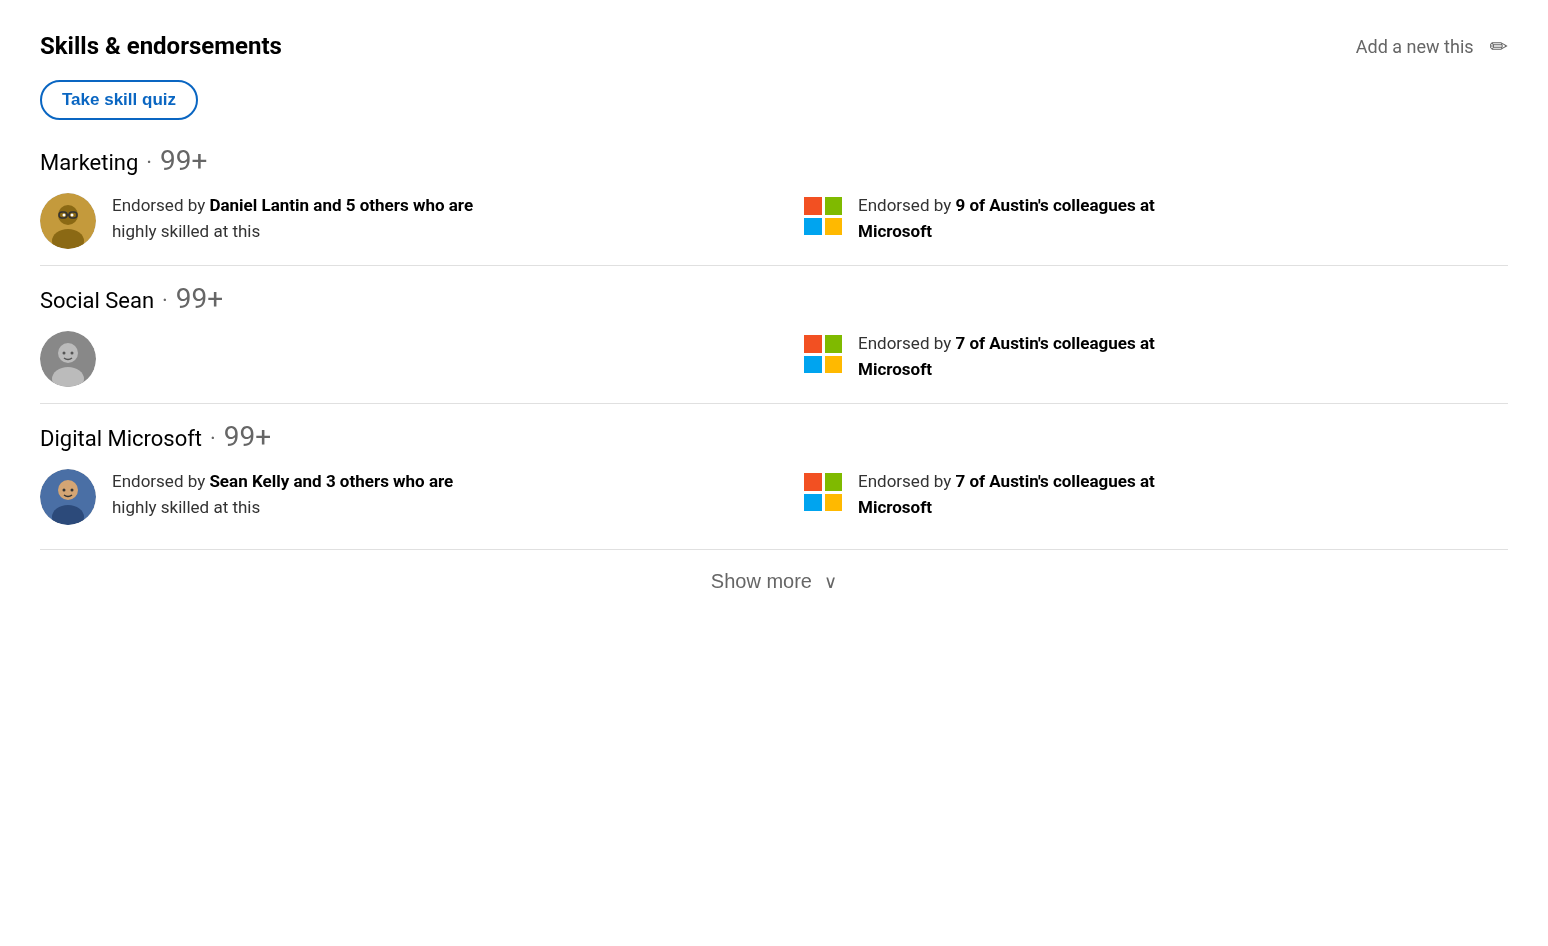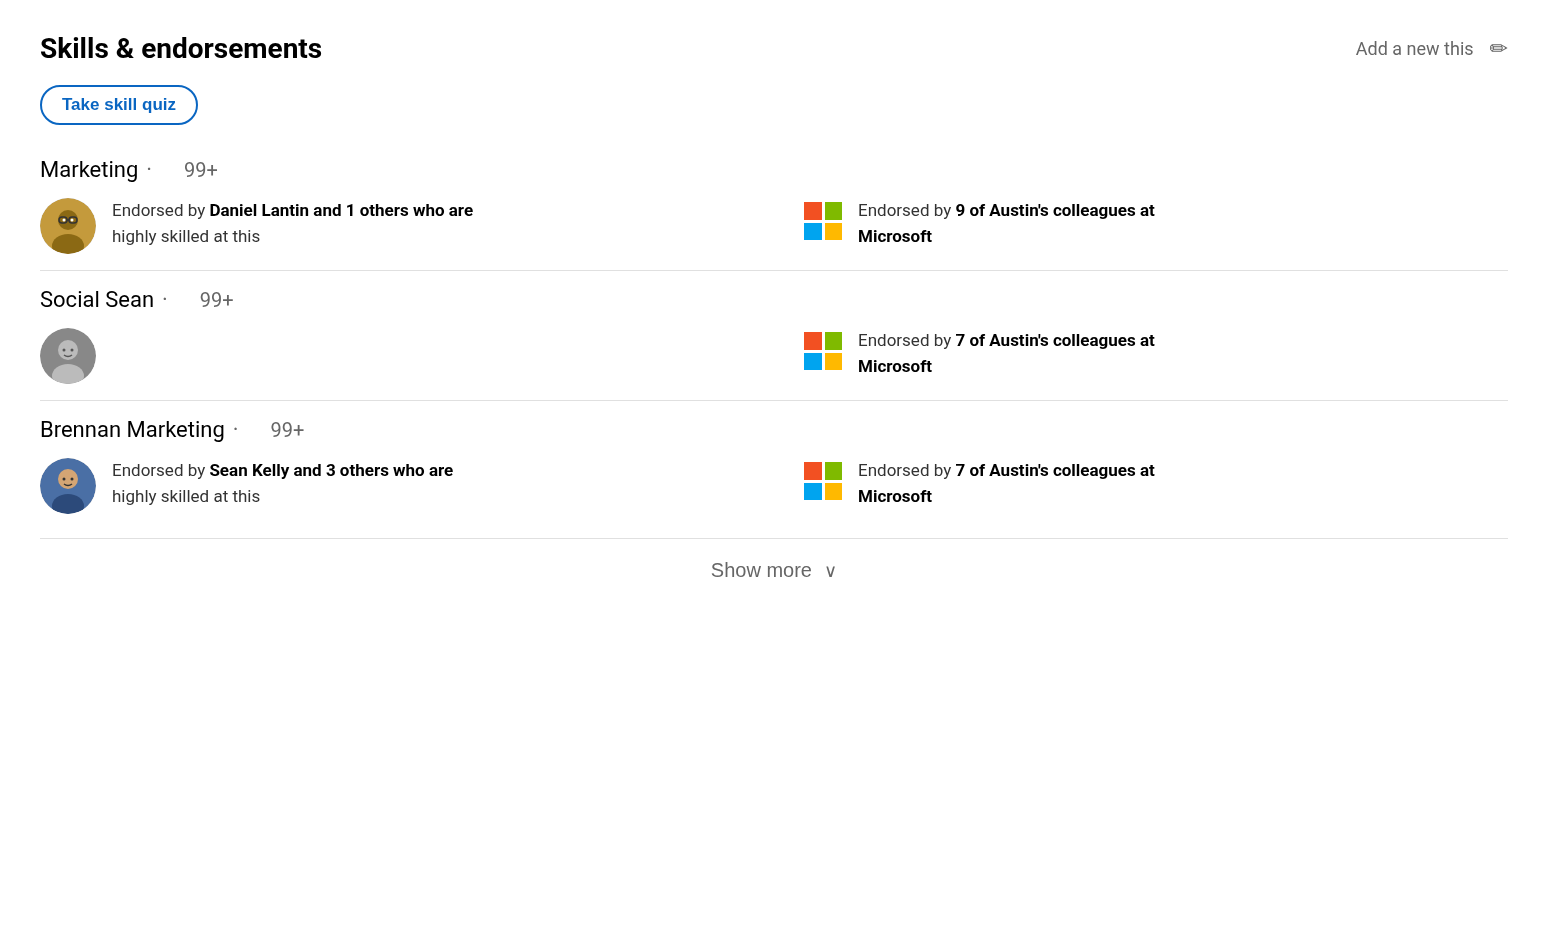--- a/index.html
+++ b/index.html
@@ -13,21 +13,21 @@
       background: #fff;
       padding: 32px 40px 0 40px;
     }
     .header {
       display: flex;
       justify-content: space-between;
       align-items: center;
       margin-bottom: 20px;
     }
     .header-title {
-      font-size: 28px;
+      font-size: 24px;
       font-weight: 700;
       color: #000;
       text-align: right;
     }
     .header-actions {
       display: flex;
       align-items: center;
       gap: 16px;
     }
     .add-skill-label {
@@ -42,21 +42,21 @@
     .take-quiz-btn {
       border: 2px solid #0a66c2;
       border-radius: 30px;
       padding: 8px 20px;
       color: #0a66c2;
       font-size: 17px;
       font-weight: 600;
       background: #fff;
       cursor: pointer;
       display: inline-block;
-      margin-bottom: 32px;
+      margin-bottom: 24px;
     }
     .skill-section {
       margin-bottom: 0;
     }
     .skill-divider {
       border: none;
       border-top: 1px solid #e0e0e0;
       margin: 16px 0;
     }
     .skill-name-row {
@@ -68,24 +68,23 @@
     .skill-name {
       font-size: 22px;
       font-weight: 400;
       color: #000;
     }
     .skill-dot {
       font-size: 22px;
       color: #666;
     }
     .skill-count {
-      font-size: 20px;
+      font-size: 28px;
       color: #666;
       font-weight: 400;
-      margin-left: 24px;
     }
     .endorsements-row {
       display: flex;
       align-items: flex-start;
       gap: 60px;
       margin-bottom: 8px;
     }
     .endorsement-item {
       display: flex;
       align-items: flex-start;
@@ -186,21 +185,21 @@
               <ellipse cx="28" cy="48" rx="16" ry="12" fill="#8B6914"></ellipse>
               <circle cx="24" cy="22" r="1.5" fill="#fff"></circle>
               <circle cx="32" cy="22" r="1.5" fill="#fff"></circle>
 
               <rect x="19" y="19" width="8" height="6" rx="3" fill="none" stroke="#333" stroke-width="1.5"></rect>
               <rect x="29" y="19" width="8" height="6" rx="3" fill="none" stroke="#333" stroke-width="1.5"></rect>
               <line x1="27" y1="22" x2="29" y2="22" stroke="#333" stroke-width="1.5"></line>
             </svg>
           </div>
           <div class="endorsement-text">
-            Endorsed by <strong>Daniel Lantin and 1 others who are</strong><br>highly skilled at this
+            Endorsed by <strong>Daniel Lantin and 5 others who are</strong><br>highly skilled at this
           </div>
         </div>
         <div class="endorsement-item">
           <div class="microsoft-logo">
             <div class="ms-sq-1"></div>
             <div class="ms-sq-2"></div>
             <div class="ms-sq-3"></div>
             <div class="ms-sq-4"></div>
           </div>
           <div class="endorsement-text">
@@ -242,21 +241,21 @@
             Endorsed by <strong>7 of Austin's colleagues at<br>Microsoft</strong>
           </div>
         </div>
       </div>
     </div>
 
     <hr class="skill-divider">
 
     <div class="skill-section">
       <div class="skill-name-row">
-        <span class="skill-name">Brennan Marketing</span>
+        <span class="skill-name">Digital Microsoft</span>
         <span class="skill-dot">·</span>
         <span class="skill-count">99+</span>
       </div>
       <div class="endorsements-row">
         <div class="endorsement-item">
           <div class="avatar">
             <svg class="avatar-svg" viewBox="0 0 56 56">
               <circle cx="28" cy="28" r="28" fill="#4a6fa5"></circle>
               <circle cx="28" cy="21" r="10" fill="#d4a574"></circle>
               <ellipse cx="28" cy="48" rx="16" ry="12" fill="#2c4a7a"></ellipse>

